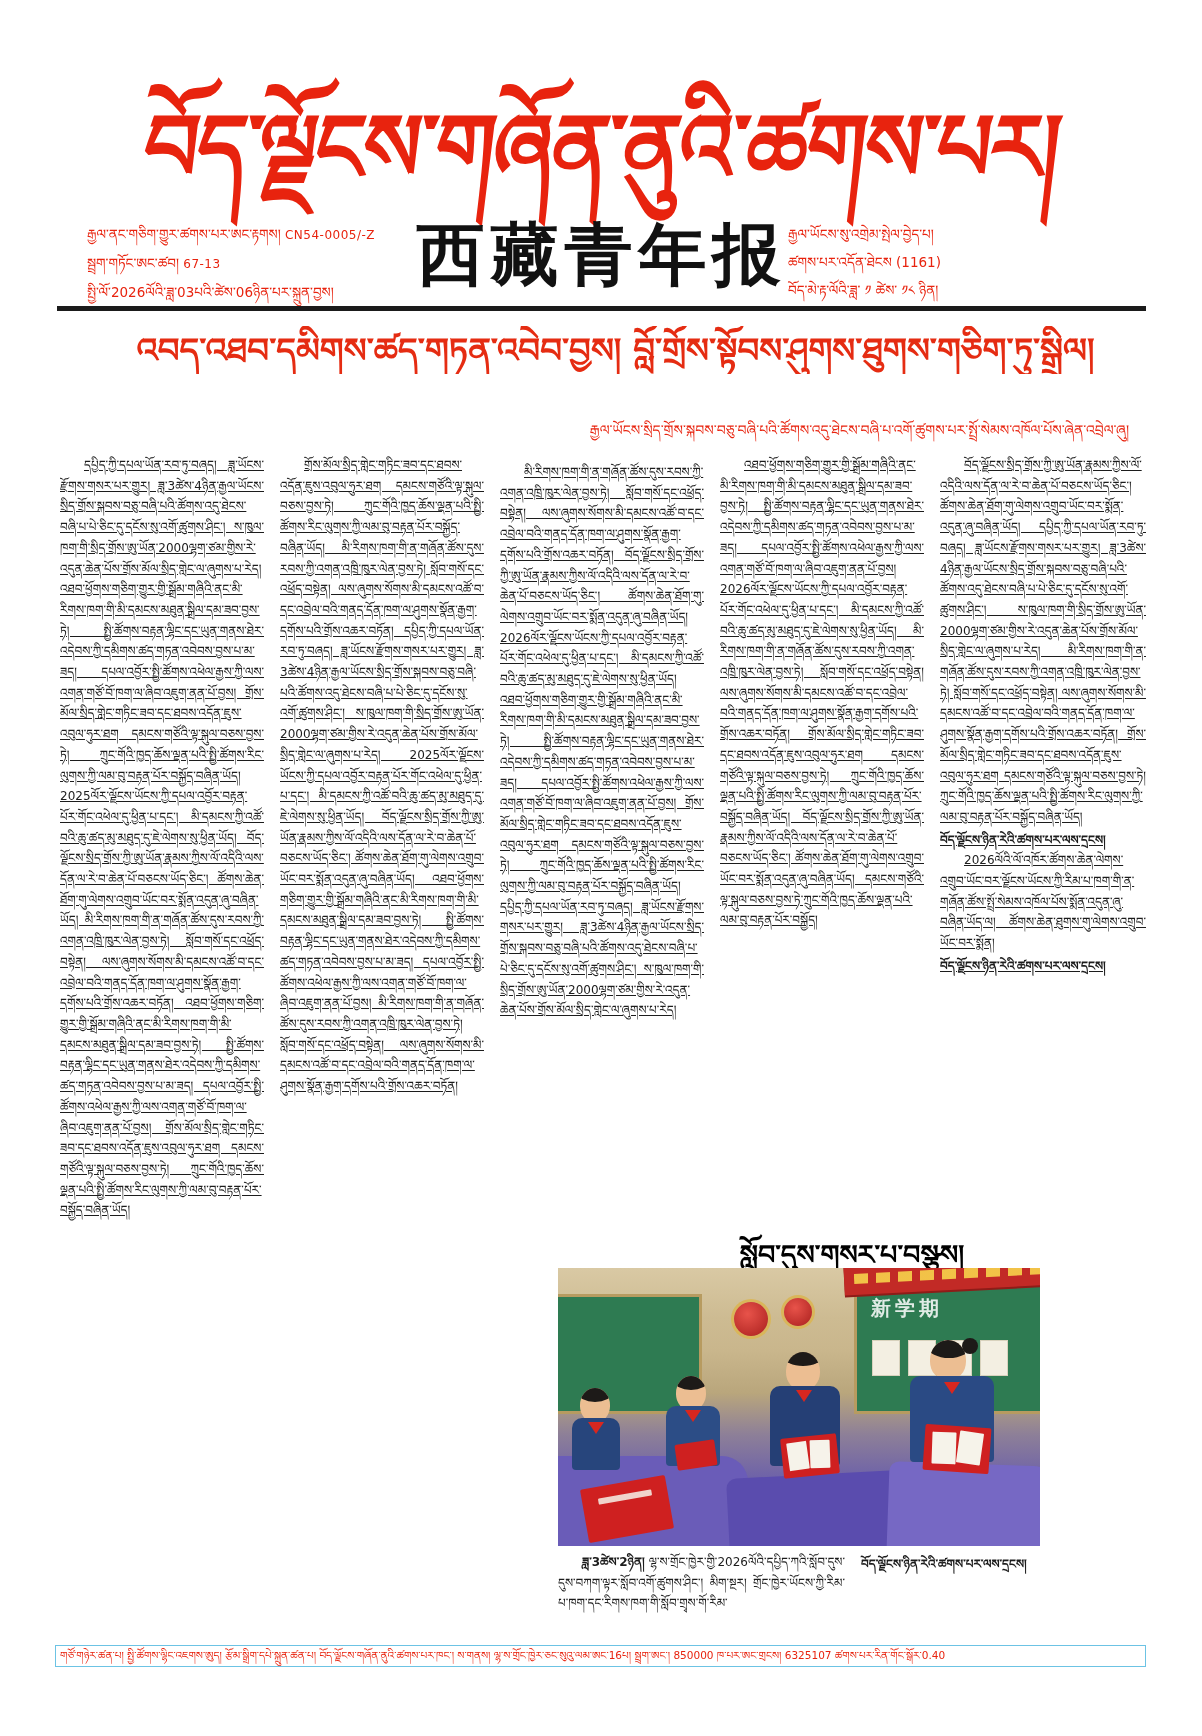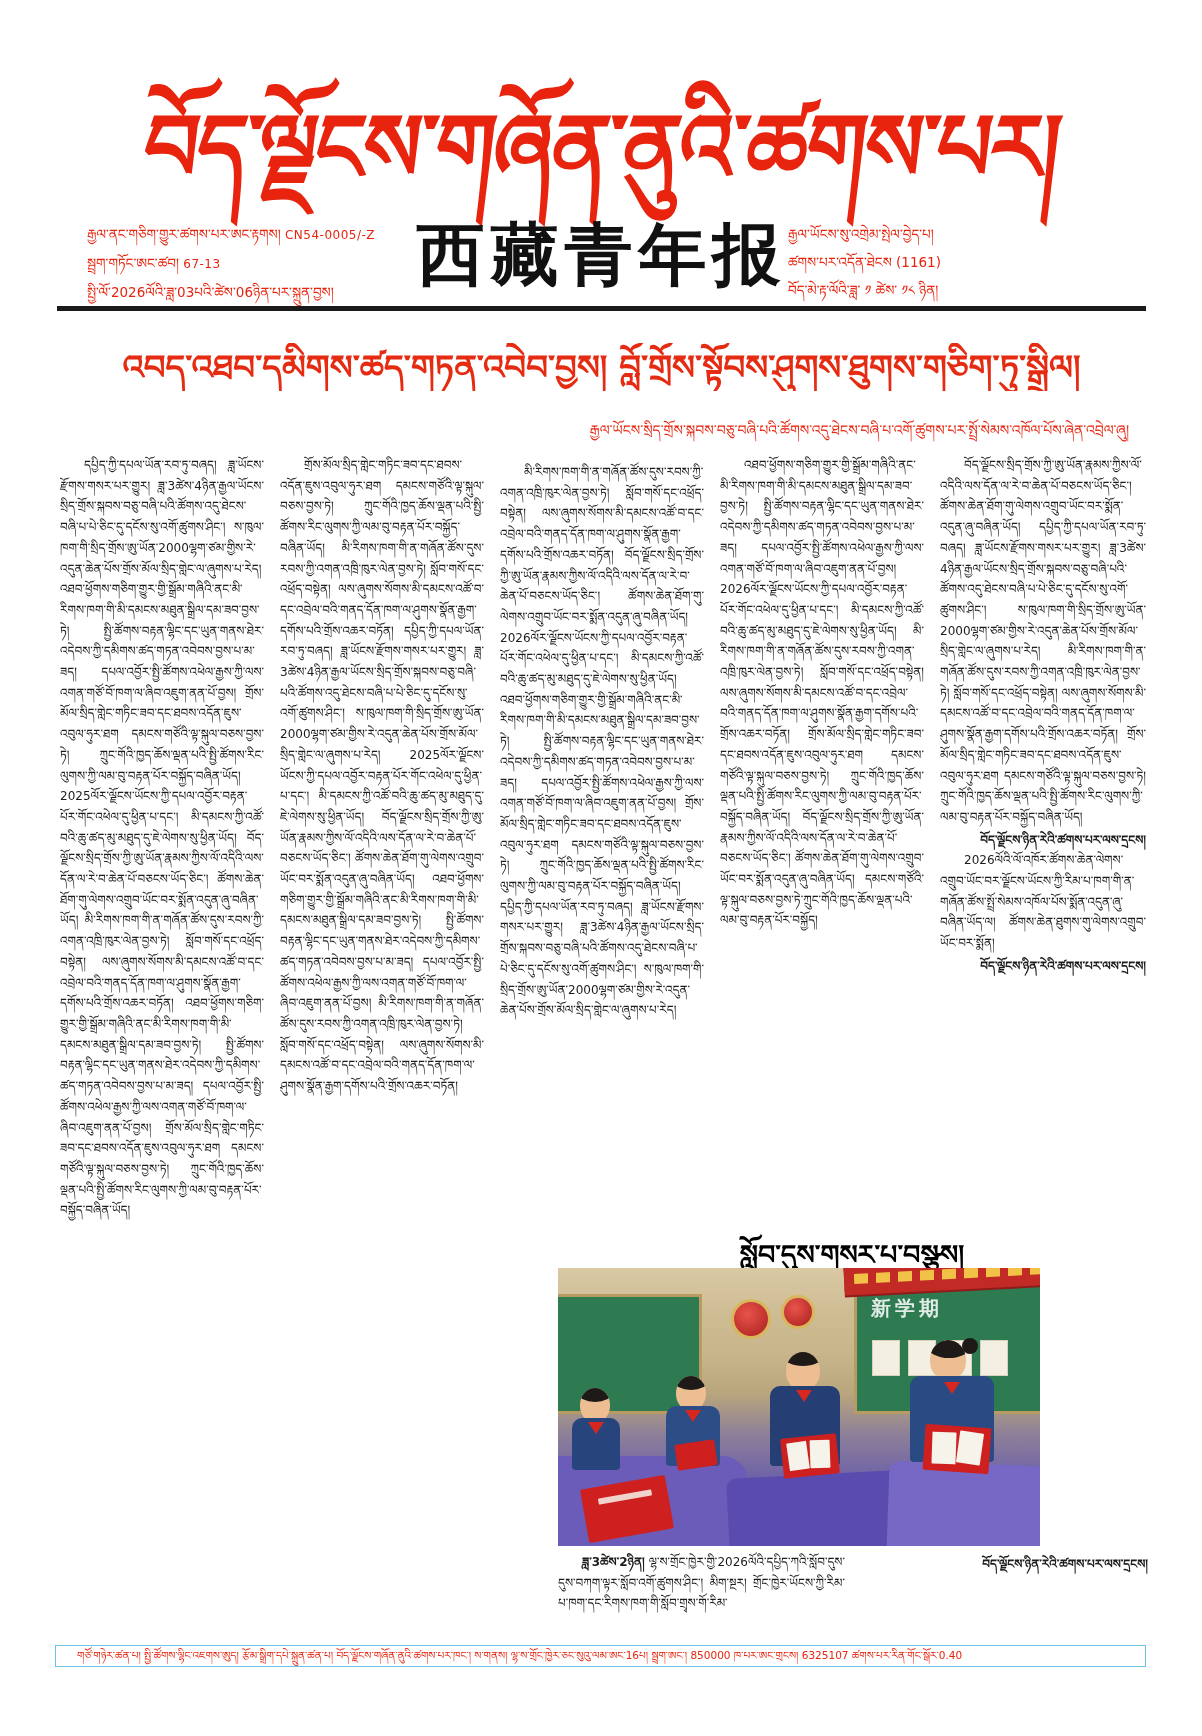--- a/index.html
+++ b/index.html
@@ -26,39 +26,38 @@
     font-family:"Liberation Serif", serif; font-weight:900; font-size:68px;
     letter-spacing:6px; color:#111; line-height:78px; white-space:nowrap;
   }
   .hdr-right{position:absolute; right:28px; top:8px; width:330px; color:#e8230e;
     font-size:13.5px; line-height:28px; text-align:left; white-space:nowrap;}
   .rule{
     position:absolute; left:57px; top:306px; width:1089px; height:5px; background:#1b1b1b;
   }
   
   .headline{
-    position:absolute; left:57px; top:326px; width:1089px; text-align:center;
+    position:absolute; left:71px; top:326px; width:1089px; text-align:center;
     color:#e52c12; font-weight:bold; font-size:34px; line-height:48px; white-space:nowrap;
     overflow:hidden;
-    margin-top:17px;
   }
   .subheadline{
     position:absolute; left:40px; top:414px; width:1089px; text-align:right;
     color:#e8230e; font-size:14px; white-space:nowrap; overflow:hidden;
   }
   
-  .bodytext{font-size:12px; line-height:20.7px; text-align:justify; color:#1c1c1c;}
+  .bodytext{font-size:12px; line-height:20.7px; text-align:justify; color:#1c1c1c;text-decoration:underline;}
   .col{position:absolute; top:455px; overflow:hidden;}
   .col p{margin:0; text-indent:24px;}
   #col1{left:60px;  width:204px; height:1177px;}
   #col2{left:280px; width:204px; height:1177px;}
   #col3{left:500px; width:204px; height:805px;margin-top:7px;}
   #col4{left:720px; width:204px; height:770px;}
   #col5{left:940px; width:206px; height:762px;}
-  .byline{font-weight:bold; text-align:right; text-indent:0 !important; margin-top:2px !important;}
+  .byline{font-weight:bold; text-align:left; text-indent:0 !important; margin-top:2px !important;}
   .clamp-1{max-height:622px; overflow:hidden;}
   .clamp-2{max-height:104px; overflow:hidden;}
   
   .story2-head{
     position:absolute; left:558px; top:1224px; width:588px; text-align:center;
     font-weight:bold; font-size:27px; color:#000; white-space:nowrap; overflow:hidden;
   }
   .photo{
     position:absolute; left:558px; top:1268px; width:482px; height:278px;
     background:linear-gradient(180deg,#d9c9a4 0%, #cdbb92 18%, #c9b68c 30%, #b9a67c 45%, #8d7f98 60%, #6f63a8 75%, #5c50a0 100%);
@@ -85,21 +84,21 @@
     position:absolute; left:558px; top:1552px; width:590px; height:90px;
   }
   .caption .cap-col{float:left; width:287px; font-size:12px; line-height:20.5px; text-align:justify;}
   .caption .cap-col + .cap-col{margin-left:16px;}
   .caption p{margin:0; text-indent:24px;}
   .cap-lead{font-weight:bold;}
   
   .footer{
     position:absolute; left:55px; top:1645px; width:1091px; height:22px;
     border:1px solid #6cc3e4; box-sizing:border-box; background:#fff;
-    color:#e8230e; font-size:10.5px; line-height:19px; padding:0 21px;
+    color:#e8230e; font-size:10.5px; line-height:19px; padding:0 4px;
     white-space:nowrap; overflow:hidden;
   }
 </style>
 </head>
 <body>
 
 <div class="page">
 
   <div class="masthead">
     <span class="calli">བོད་ལྗོངས་གཞོན་ནུའི་ཚགས་པར།</span>

